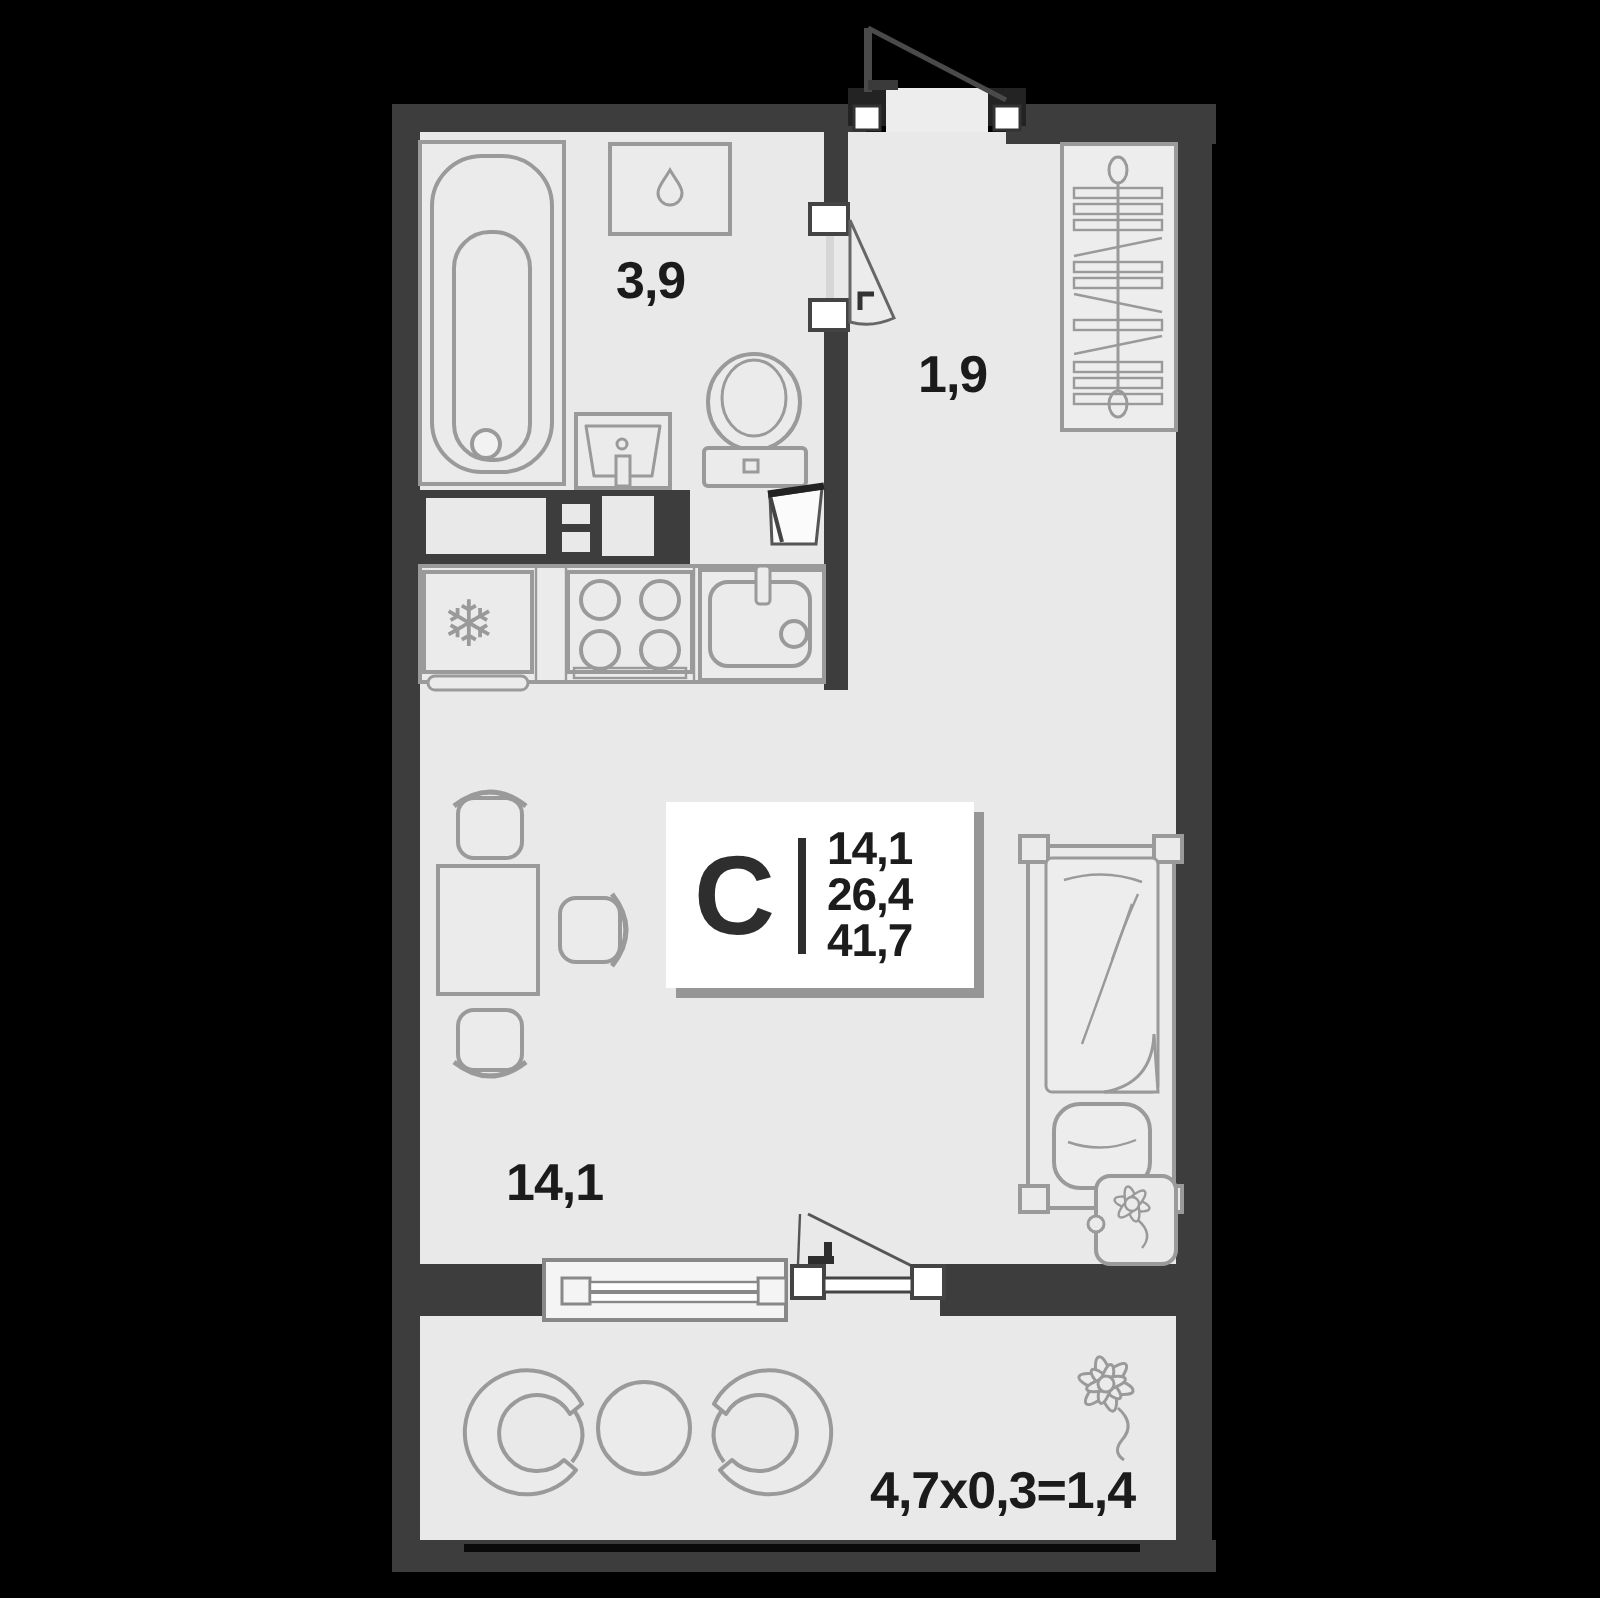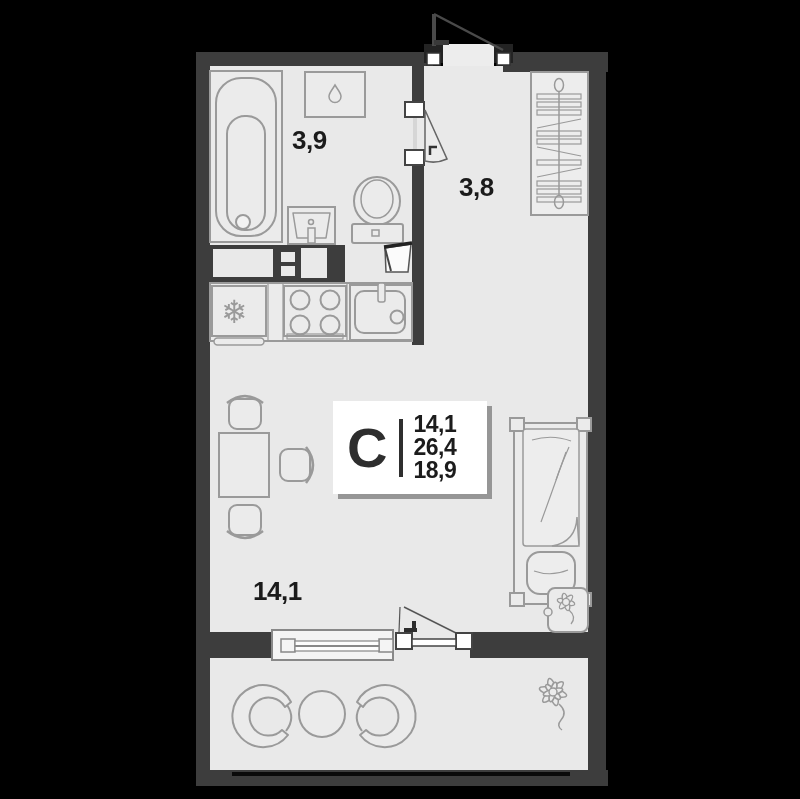--- a/index.html
+++ b/index.html
@@ -227,27 +227,28 @@
       <ellipse rx="10" ry="3" transform="rotate(165)"></ellipse>
       <circle r="4"></circle>
       <path d="M6,12 Q15,20 8,28 Q3,34 9,38" fill="none"></path>
     </g>
 
     <line x1="232" y1="774" x2="570" y2="774" stroke="#0a0a0a" stroke-width="4"></line>
   </svg>
 
   <div class="snowflake">❄</div>
 
-  <div class="room-label" style="left:292px;top:125px;">3,9</div>
-  <div class="room-label" style="left:459px;top:172px;">3,8</div>
+  <div class="room-label" style="left:308px;top:125px;">3,9</div>
+  <div class="room-label" style="left:459px;top:172px;">1,9</div>
   <div class="room-label" style="left:253px;top:576px;">14,1</div>
+  <div class="room-label" style="left:435px;top:730px;">4,7x0,3=1,4</div>
 
   <div class="unit-card">
     <div class="letter">С</div>
     <div class="divider"></div>
     <div class="nums">
       <div>14,1</div>
       <div>26,4</div>
-      <div>18,9</div>
+      <div>41,7</div>
     </div>
   </div>
 
 </div>
 
 </body></html>

